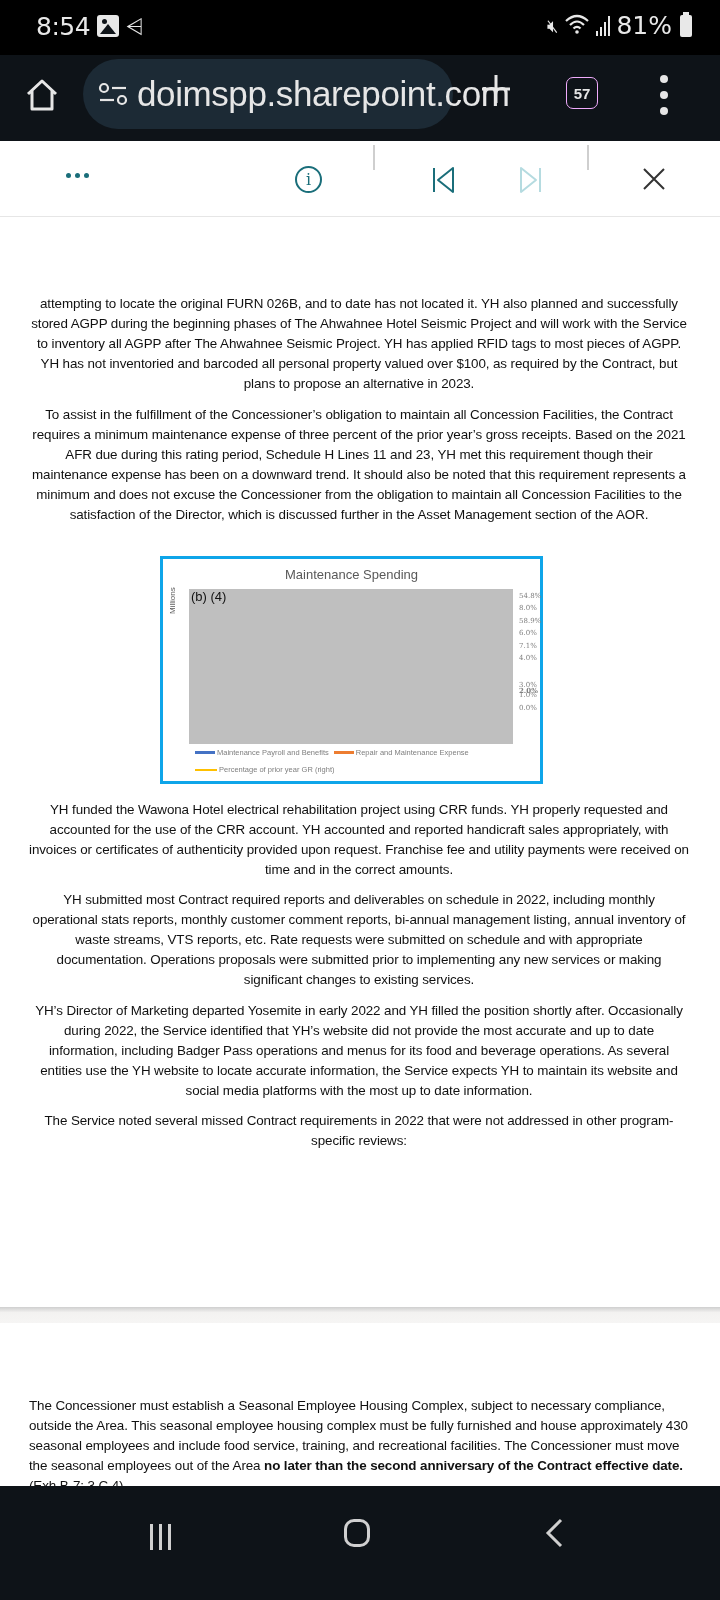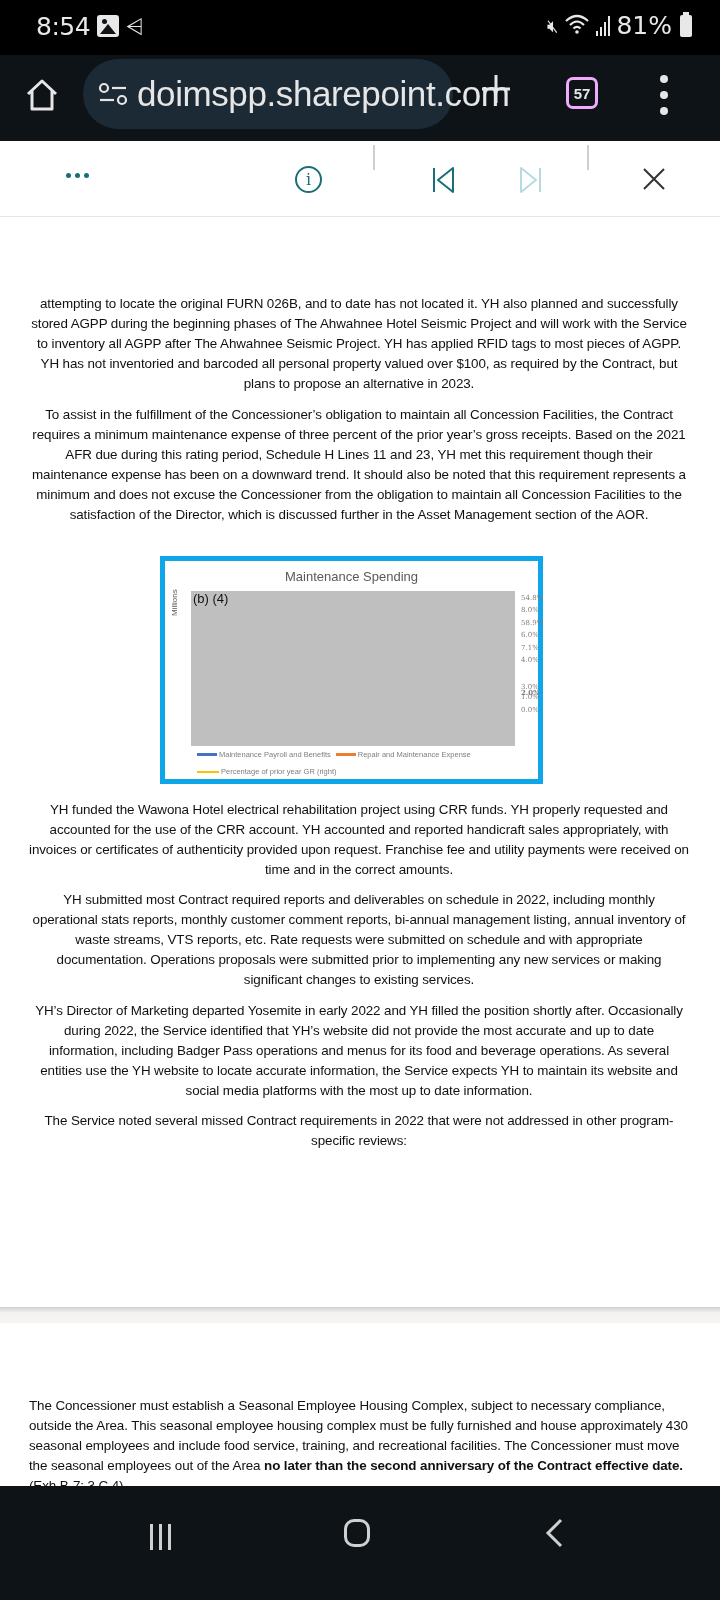--- a/index.html
+++ b/index.html
@@ -22,21 +22,21 @@
   .ic-battery { width: 12px; height: 22px; background: #e8e8e8; border-radius: 2px; position: relative; margin-left: 2px; }
   .ic-battery::before { content: ""; position: absolute; left: 3px; top: -3px; width: 6px; height: 3px; background: #e8e8e8; }
 
   
   .browser-bar { position: absolute; left: 0; top: 55px; width: 720px; height: 86px; background: #0e1318; }
   .home-btn { position: absolute; left: 24px; top: 22px; width: 36px; height: 36px; }
   .url-pill { position: absolute; left: 83px; top: 4px; width: 370px; height: 70px; background: #1c2a35; border-radius: 35px; display: flex; align-items: center; padding-left: 14px; }
   .tune-icon { width: 32px; height: 24px; position: relative; margin-right: 8px; }
   .url-text { color: #e6e6e6; font-size: 35px; font-family: Liberation Sans, sans-serif; letter-spacing: -0.4px; text-align: center; }
   .plus-btn { position: absolute; left: 480px; top: 16px; color: #e6e6e6; font-size: 40px; font-weight: 300; line-height: 40px; }
-  .tabs-btn { position: absolute; left: 566px; top: 22px; width: 32px; height: 32px; border: 3px solid #f0abfc; border-radius: 7px; color: #e6e6e6; font-size: 15px; font-weight: bold; display: flex; align-items: center; justify-content: center; }
+  .tabs-btn { position: absolute; left: 566px; top: 22px; width: 32px; height: 32px; border: 1px solid #f0abfc; border-radius: 7px; color: #e6e6e6; font-size: 15px; font-weight: bold; display: flex; align-items: center; justify-content: center; }
   .menu-btn { position: absolute; left: 658px; top: 20px; width: 12px; height: 40px; display: flex; flex-direction: column; justify-content: space-between; align-items: center; }
   .menu-btn span { width: 8px; height: 8px; background: #e6e6e6; border-radius: 50%; display: block; }
 
   
   .viewer-toolbar { position: absolute; left: 0; top: 141px; width: 720px; height: 76px; background: #ffffff; border-bottom: 1px solid #e6e6e6; }
   .vt-divider { position: absolute; top: 4px; width: 2px; height: 25px; background: #cfcfcf; }
   .more-btn { position: absolute; left: 66px; top: 32px; display: flex; gap: 4px; }
   .more-btn span { width: 5px; height: 5px; border-radius: 50%; background: #1a6e7a; display: block; }
   .info-btn { position: absolute; left: 295px; top: 25px; width: 27px; height: 27px; border: 2px solid #1a6e7a; border-radius: 50%; color: #1a6e7a; font-size: 16px; font-family: "DejaVu Serif", serif; display: flex; align-items: center; justify-content: center; }
   .prev-btn { position: absolute; left: 432px; top: 25px; }
@@ -45,21 +45,21 @@
 
   
   .doc { position: absolute; left: 0; top: 218px; width: 720px; height: 1090px; background: #ffffff; overflow: hidden; }
   .doc p { position: absolute; left: 29px; width: 660px; font-family: "Liberation Sans", sans-serif; font-size: 13.4px; line-height: 20px; color: #111; letter-spacing: -0.1px; text-align: center; }
   .page-gap { position: absolute; left: 0; top: 1307px; width: 720px; height: 16px; background: linear-gradient(#cfcfcf, #f3f2f1 35%, #f6f5f4); }
   .doc2 { position: absolute; left: 0; top: 1323px; width: 720px; height: 163px; background: #ffffff; overflow: hidden; }
   .doc2 p { position: absolute; left: 29px; width: 662px; font-size: 13.4px; line-height: 20px; color: #111; letter-spacing: -0.1px; font-family: "Liberation Sans", sans-serif; }
   .doc2 b { font-weight: bold; }
 
   
-  .chart-frame { position: absolute; left: 160px; top: 338px; width: 383px; height: 228px; border: 5px solid #0ea5e9; background: #fff; }
+  .chart-frame { position: absolute; left: 160px; top: 338px; width: 383px; height: 228px; border: 3px solid #0ea5e9; background: #fff; }
   .chart-title { position: absolute; left: 0; width: 100%; top: 8px; text-align: center; font-size: 13px; color: #595959; }
   .chart-plot { position: absolute; left: 26px; top: 30px; width: 324px; height: 155px; background: #bfbfbf; }
   .chart-badge { position: absolute; left: 28px; top: 30px; font-size: 13px; color: #111; }
   .chart-ylabel { position: absolute; left: 5px; top: 55px; font-size: 8px; color: #595959; transform: rotate(-90deg); transform-origin: left top; width: 40px; }
   .chart-ytick { position: absolute; left: 356px; font-size: 7px; color: #7f7f7f; font-family: "DejaVu Serif", serif; }
   .legend-row { position: absolute; font-size: 7.5px; color: #7f7f7f; display: flex; align-items: center; }
   .legend-swatch { display: inline-block; width: 20px; height: 3px; margin-right: 2px; }
   .legend-line { display: inline-block; width: 22px; height: 2px; margin-right: 2px; }
 
   

